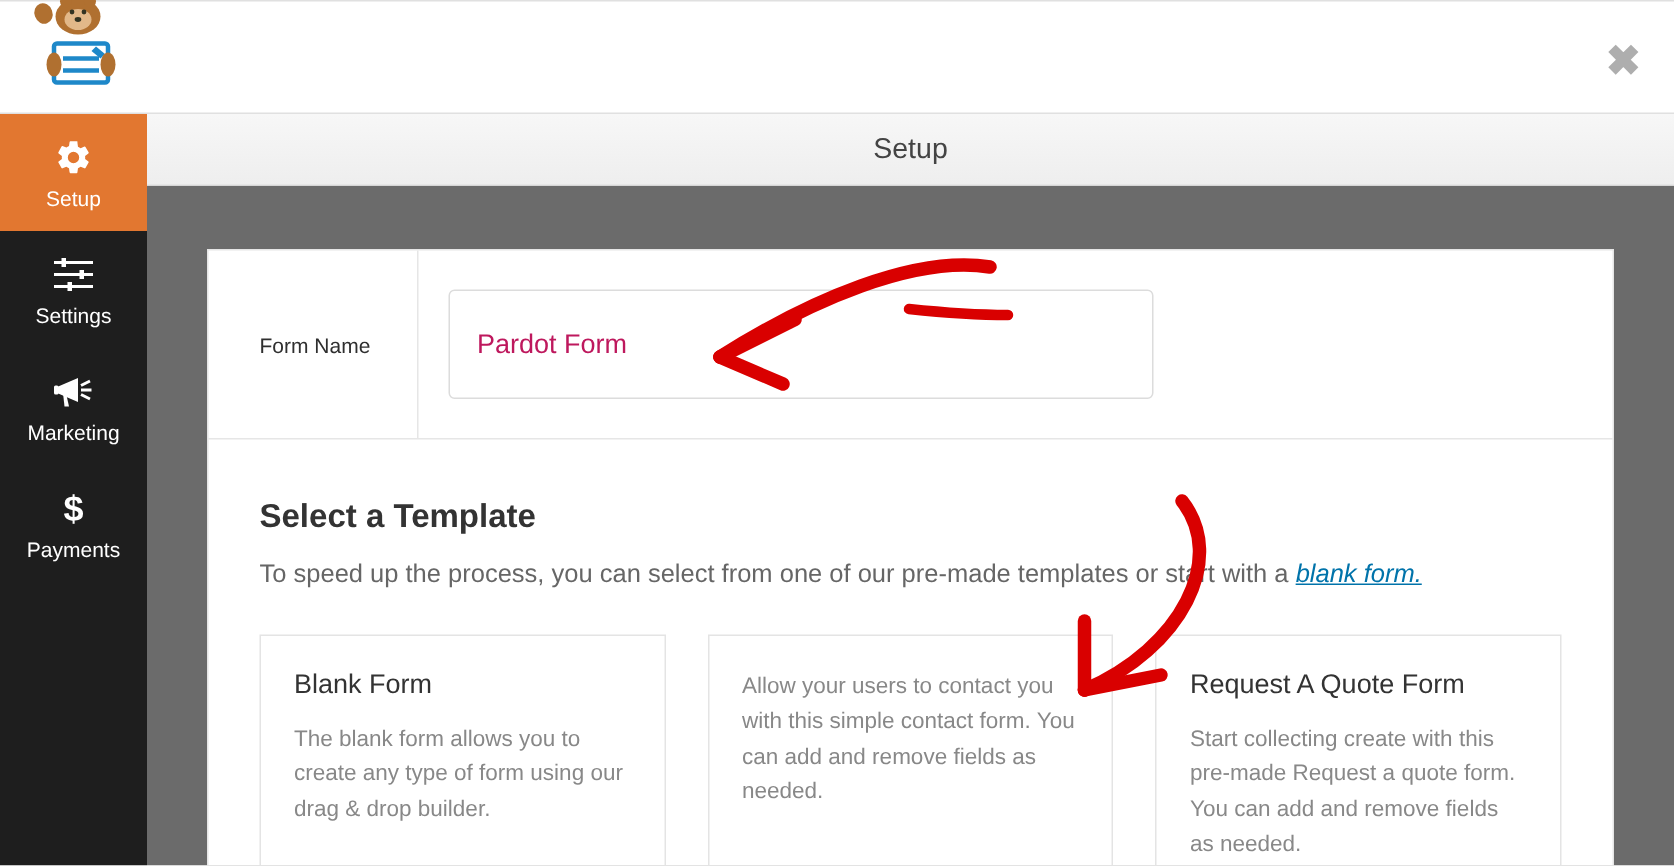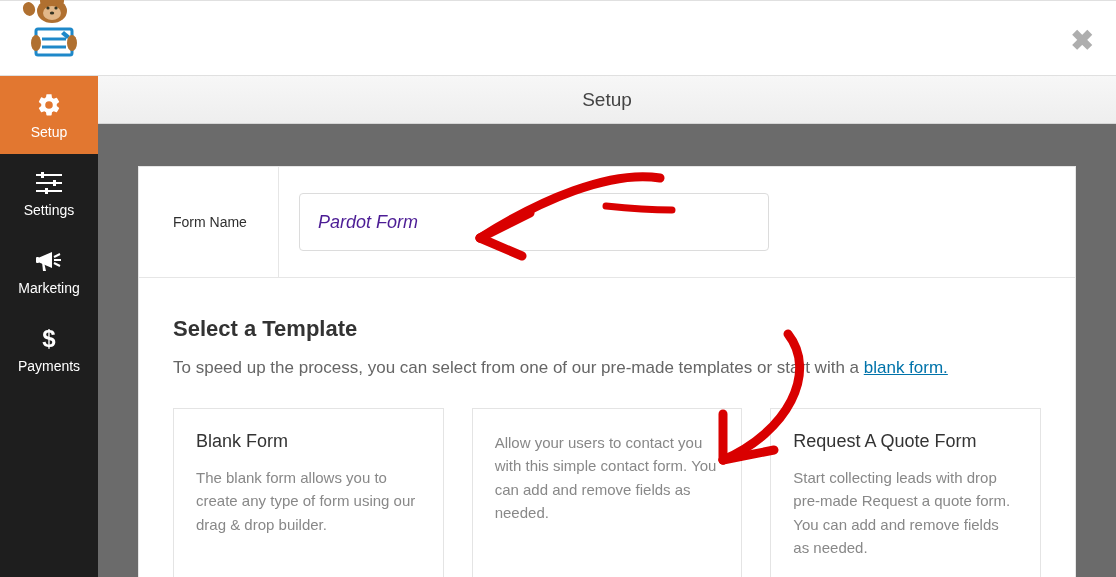--- a/index.html
+++ b/index.html
@@ -111,43 +111,42 @@
     padding-left:34px;
     margin-top:-26px;
     margin-bottom:-26px;
     padding-top:26px;
     padding-bottom:26px;
   }
   .form-name-input {
     flex: 1;
     max-width: 470px;
     margin-left: 20px;
-    height: 58px;
+    height: 73px;
     border: 1px solid #dcdcdc;
     border-radius: 4px;
     font-size: 18px;
     padding: 0 18px;
-    color: #4c1d95;
-    font-style: italic;
+    color: #be185d;
   }
 
   .template-section {
     padding: 38px 34px 0 34px;
   }
   .template-heading {
     font-size: 22px;
     color: #333;
     margin-bottom: 16px;
   }
   .template-lead {
     font-size: 17px;
     color: #666;
     margin-bottom: 30px;
   }
-  .template-lead a { color: #0073aa; text-decoration: underline; }
+  .template-lead a { color: #0073aa; text-decoration: underline; font-style: italic; }
 
   .template-grid {
     display: flex;
     gap: 28px;
   }
   .template-card {
     width: 278px;
     border: 1px solid #e4e4e4;
     padding: 22px 22px 24px;
     cursor: pointer;
@@ -276,21 +275,21 @@
             <div class="template-grid">
               <div class="template-card">
                 <h3>Blank Form</h3>
                 <p>The blank form allows you to create any type of form using our drag &amp; drop builder.</p>
               </div>
               <div class="template-card">
                 <p>Allow your users to contact you with this simple contact form. You can add and remove fields as needed.</p>
               </div>
               <div class="template-card">
                 <h3>Request A Quote Form</h3>
-                <p>Start collecting leads with drop pre-made Request a quote form. You can add and remove fields as needed.</p>
+                <p>Start collecting create with this pre-made Request a quote form. You can add and remove fields as needed.</p>
               </div>
             </div>
           </div>
 
         </div>
       </div>
     </div>
 
   </div>
 </div>

